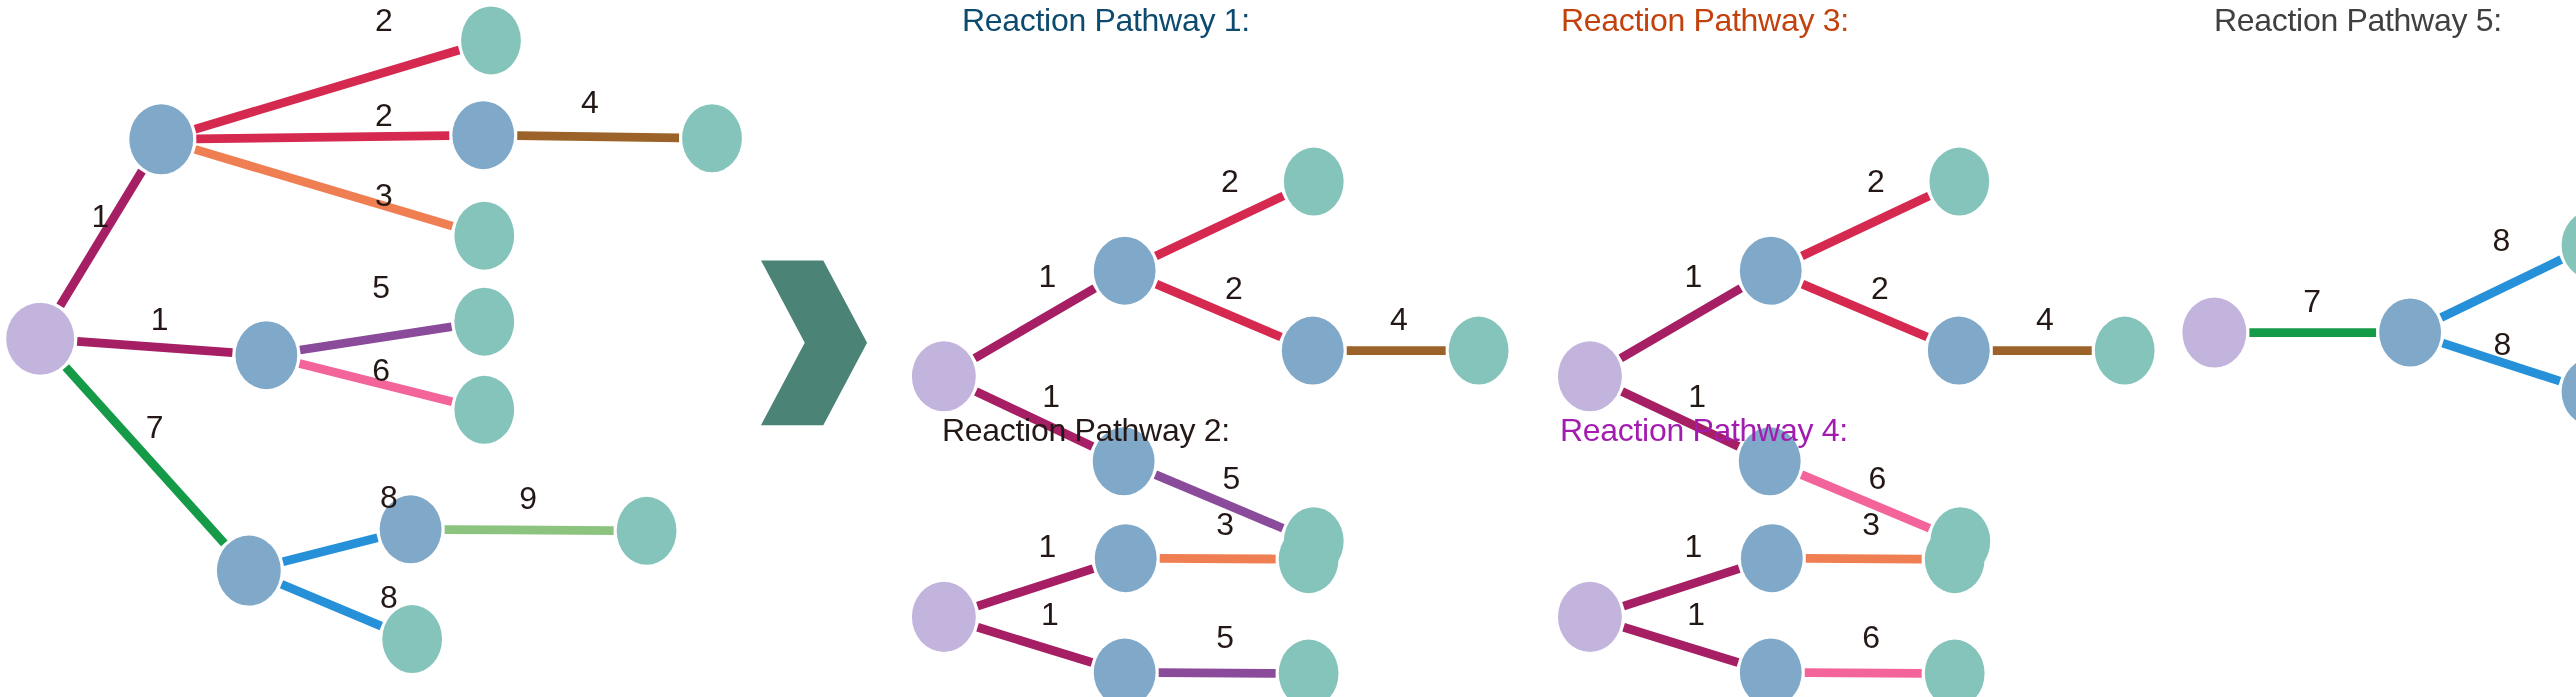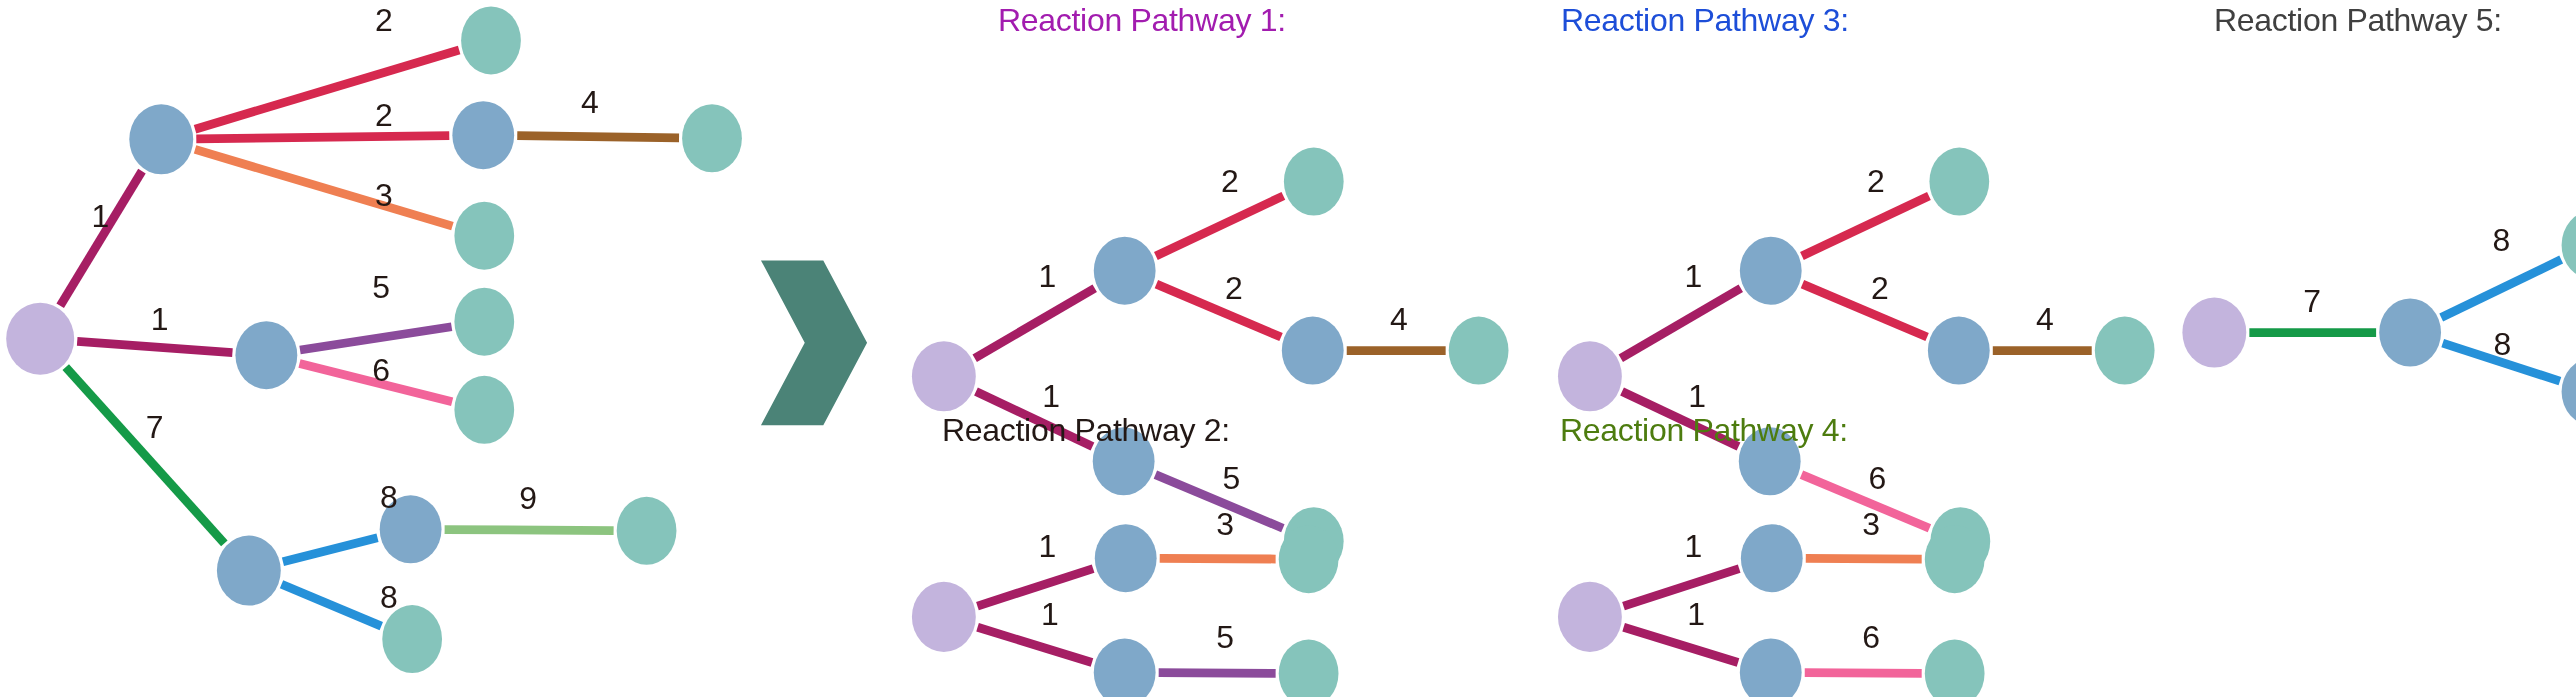--- a/index.html
+++ b/index.html
@@ -168,21 +168,21 @@
         <text class="edge-label" x="4855" y="487">8</text>
         <text class="edge-label" x="4857" y="688">8</text>
         <text class="edge-label" x="5193" y="722">9</text>
       </g>
     <g id="arrow-group">
       <polygon id="arrow-poly" points="1477,505 1598,505 1683,665 1598,825 1477,825 1562,665" fill="#4b8377"></polygon>
     </g>
   </svg>
 
   <div id="titles-host">
-      <div class="pathway-title" style="left: 998px; top: 2.1px; color: #a21caf;">Reaction Pathway 1:</div>
+      <div class="pathway-title" style="left: 962px; top: 2.1px; color: #0c4a6e;">Reaction Pathway 1:</div>
       <div class="pathway-title" style="left: 942px; top: 412px; color: rgb(35, 24, 21);">Reaction Pathway 2:</div>
-      <div class="pathway-title" style="left: 1561px; top: 2.1px; color: #1d4ed8;">Reaction Pathway 3:</div>
-      <div class="pathway-title" style="left: 1560px; top: 412px; color: #4d7c0f;">Reaction Pathway 4:</div>
+      <div class="pathway-title" style="left: 1561px; top: 2.1px; color: #c2410c;">Reaction Pathway 3:</div>
+      <div class="pathway-title" style="left: 1560px; top: 412px; color: #a21caf;">Reaction Pathway 4:</div>
       <div class="pathway-title" style="left: 2214px; top: 2.1px; color: #404040;">Reaction Pathway 5:</div>
     </div>
 
 </div>
 
 
 </body></html>

